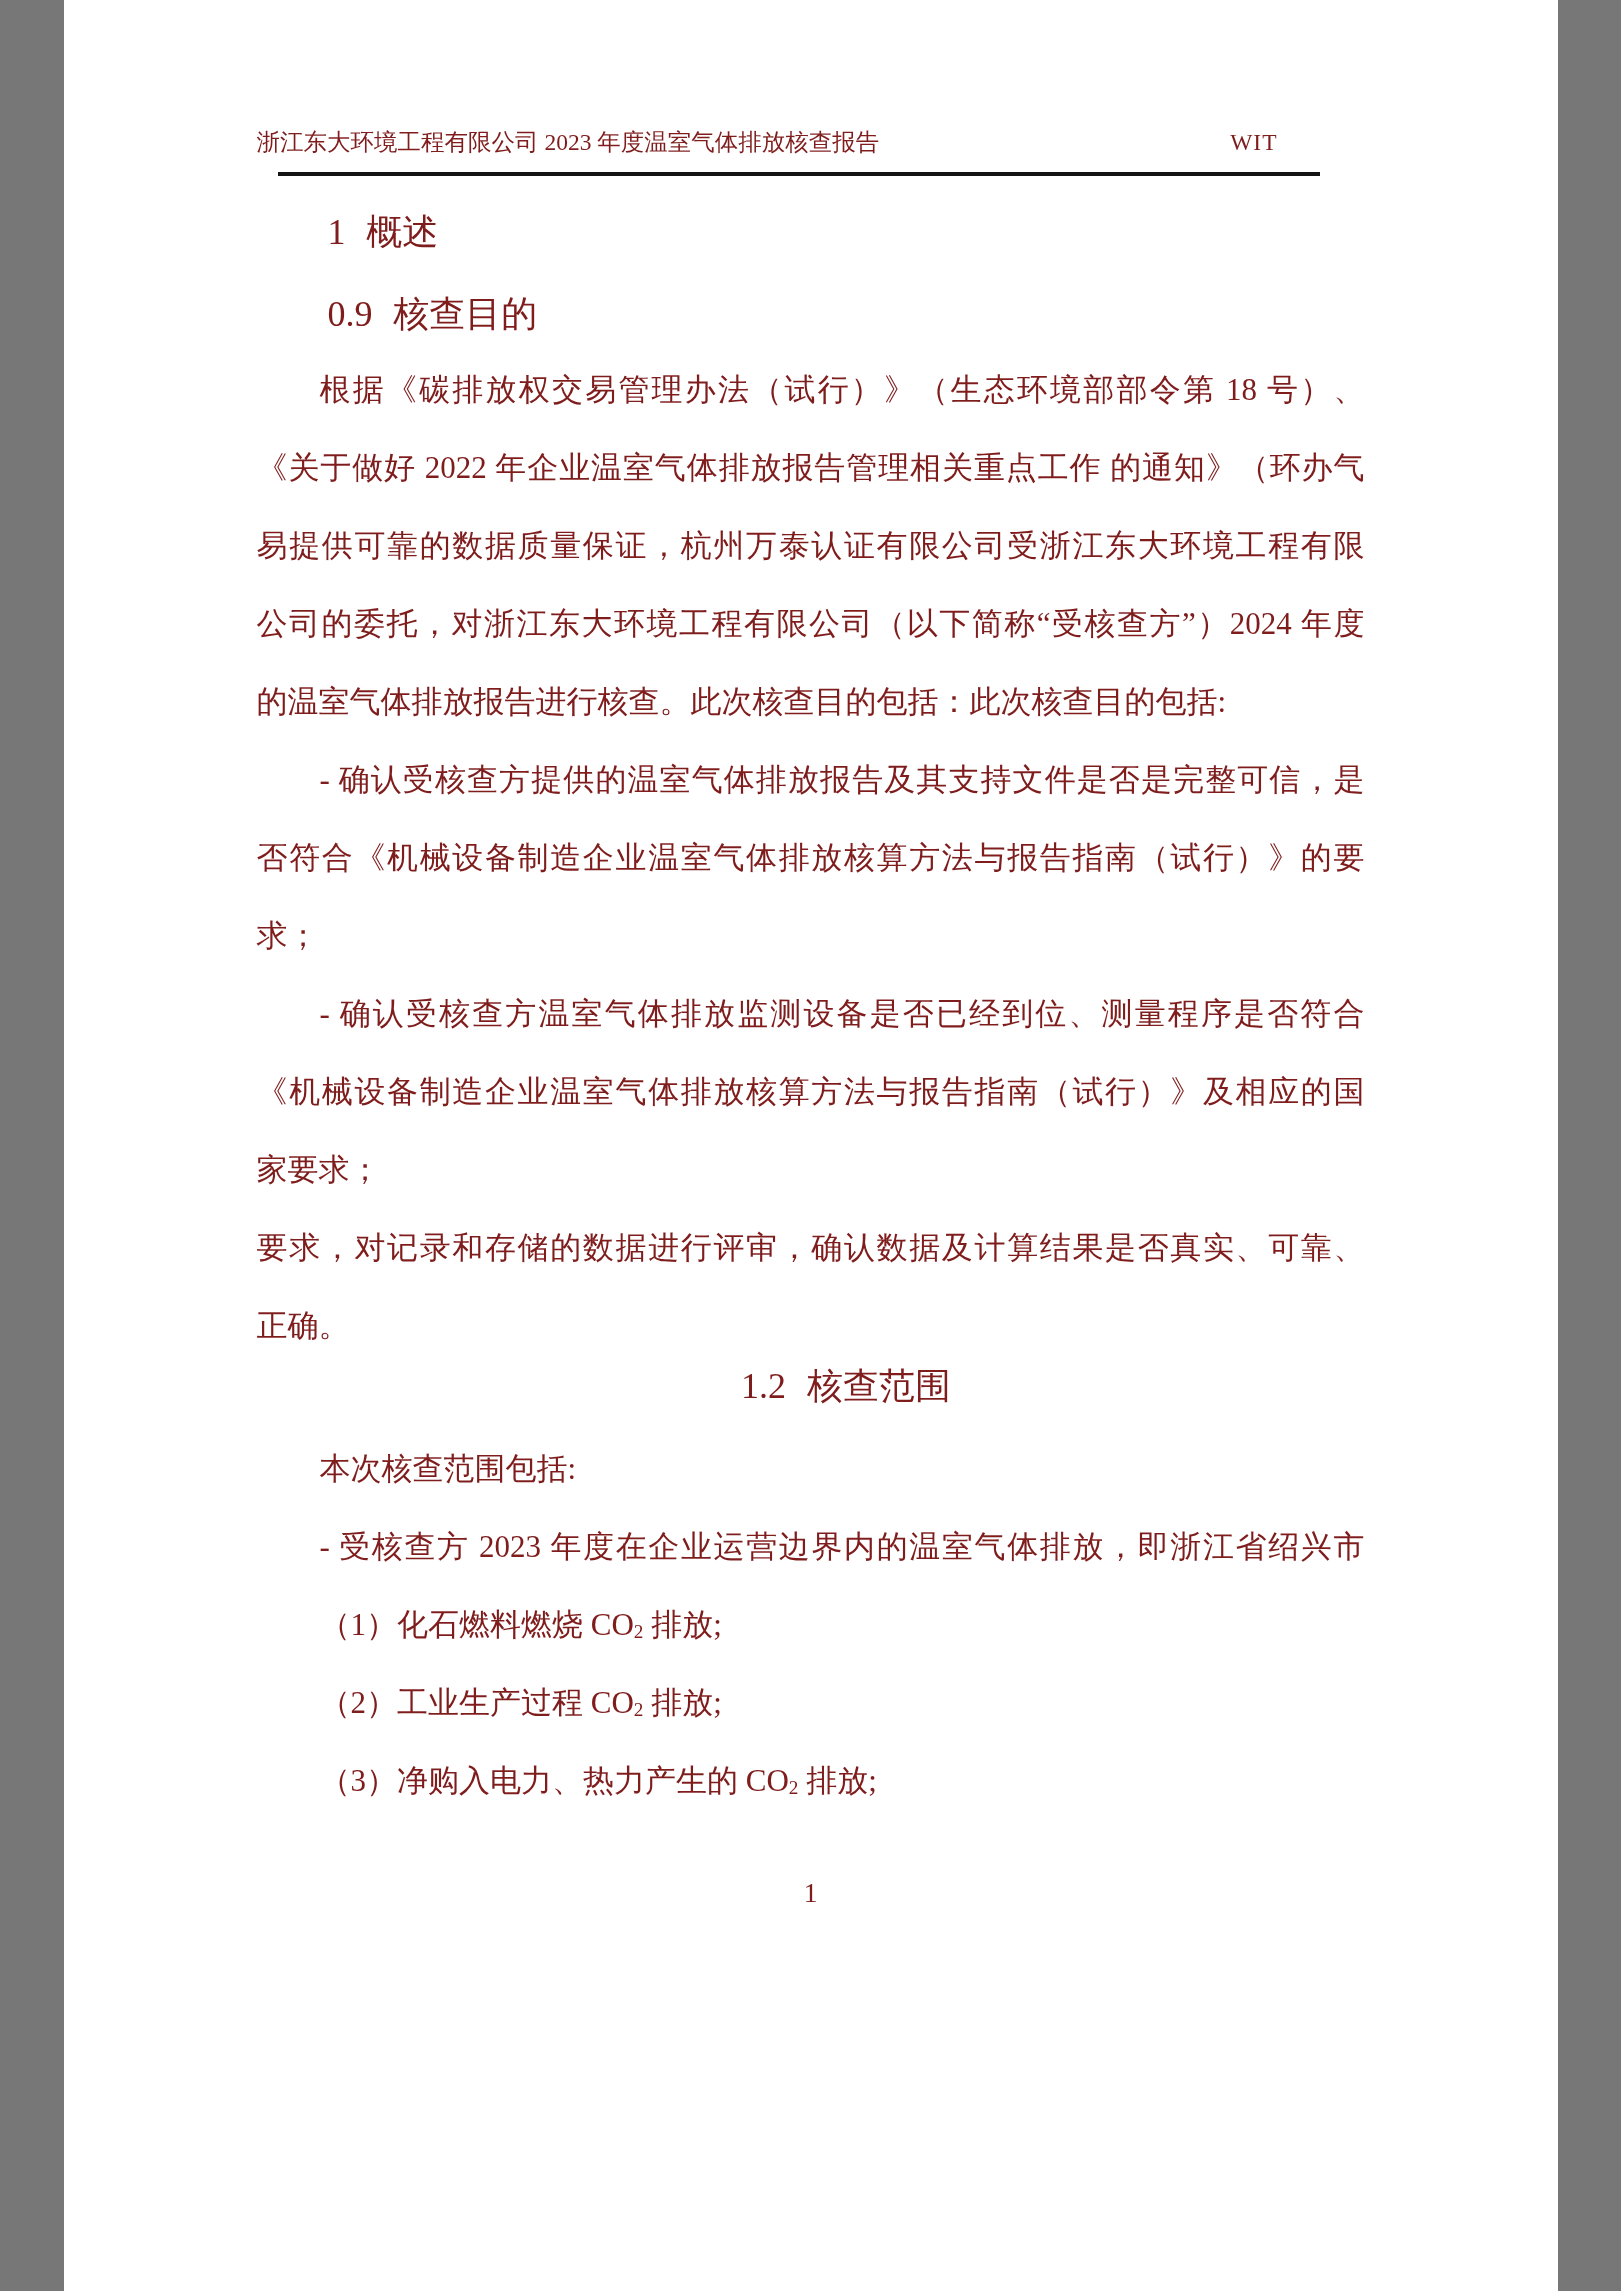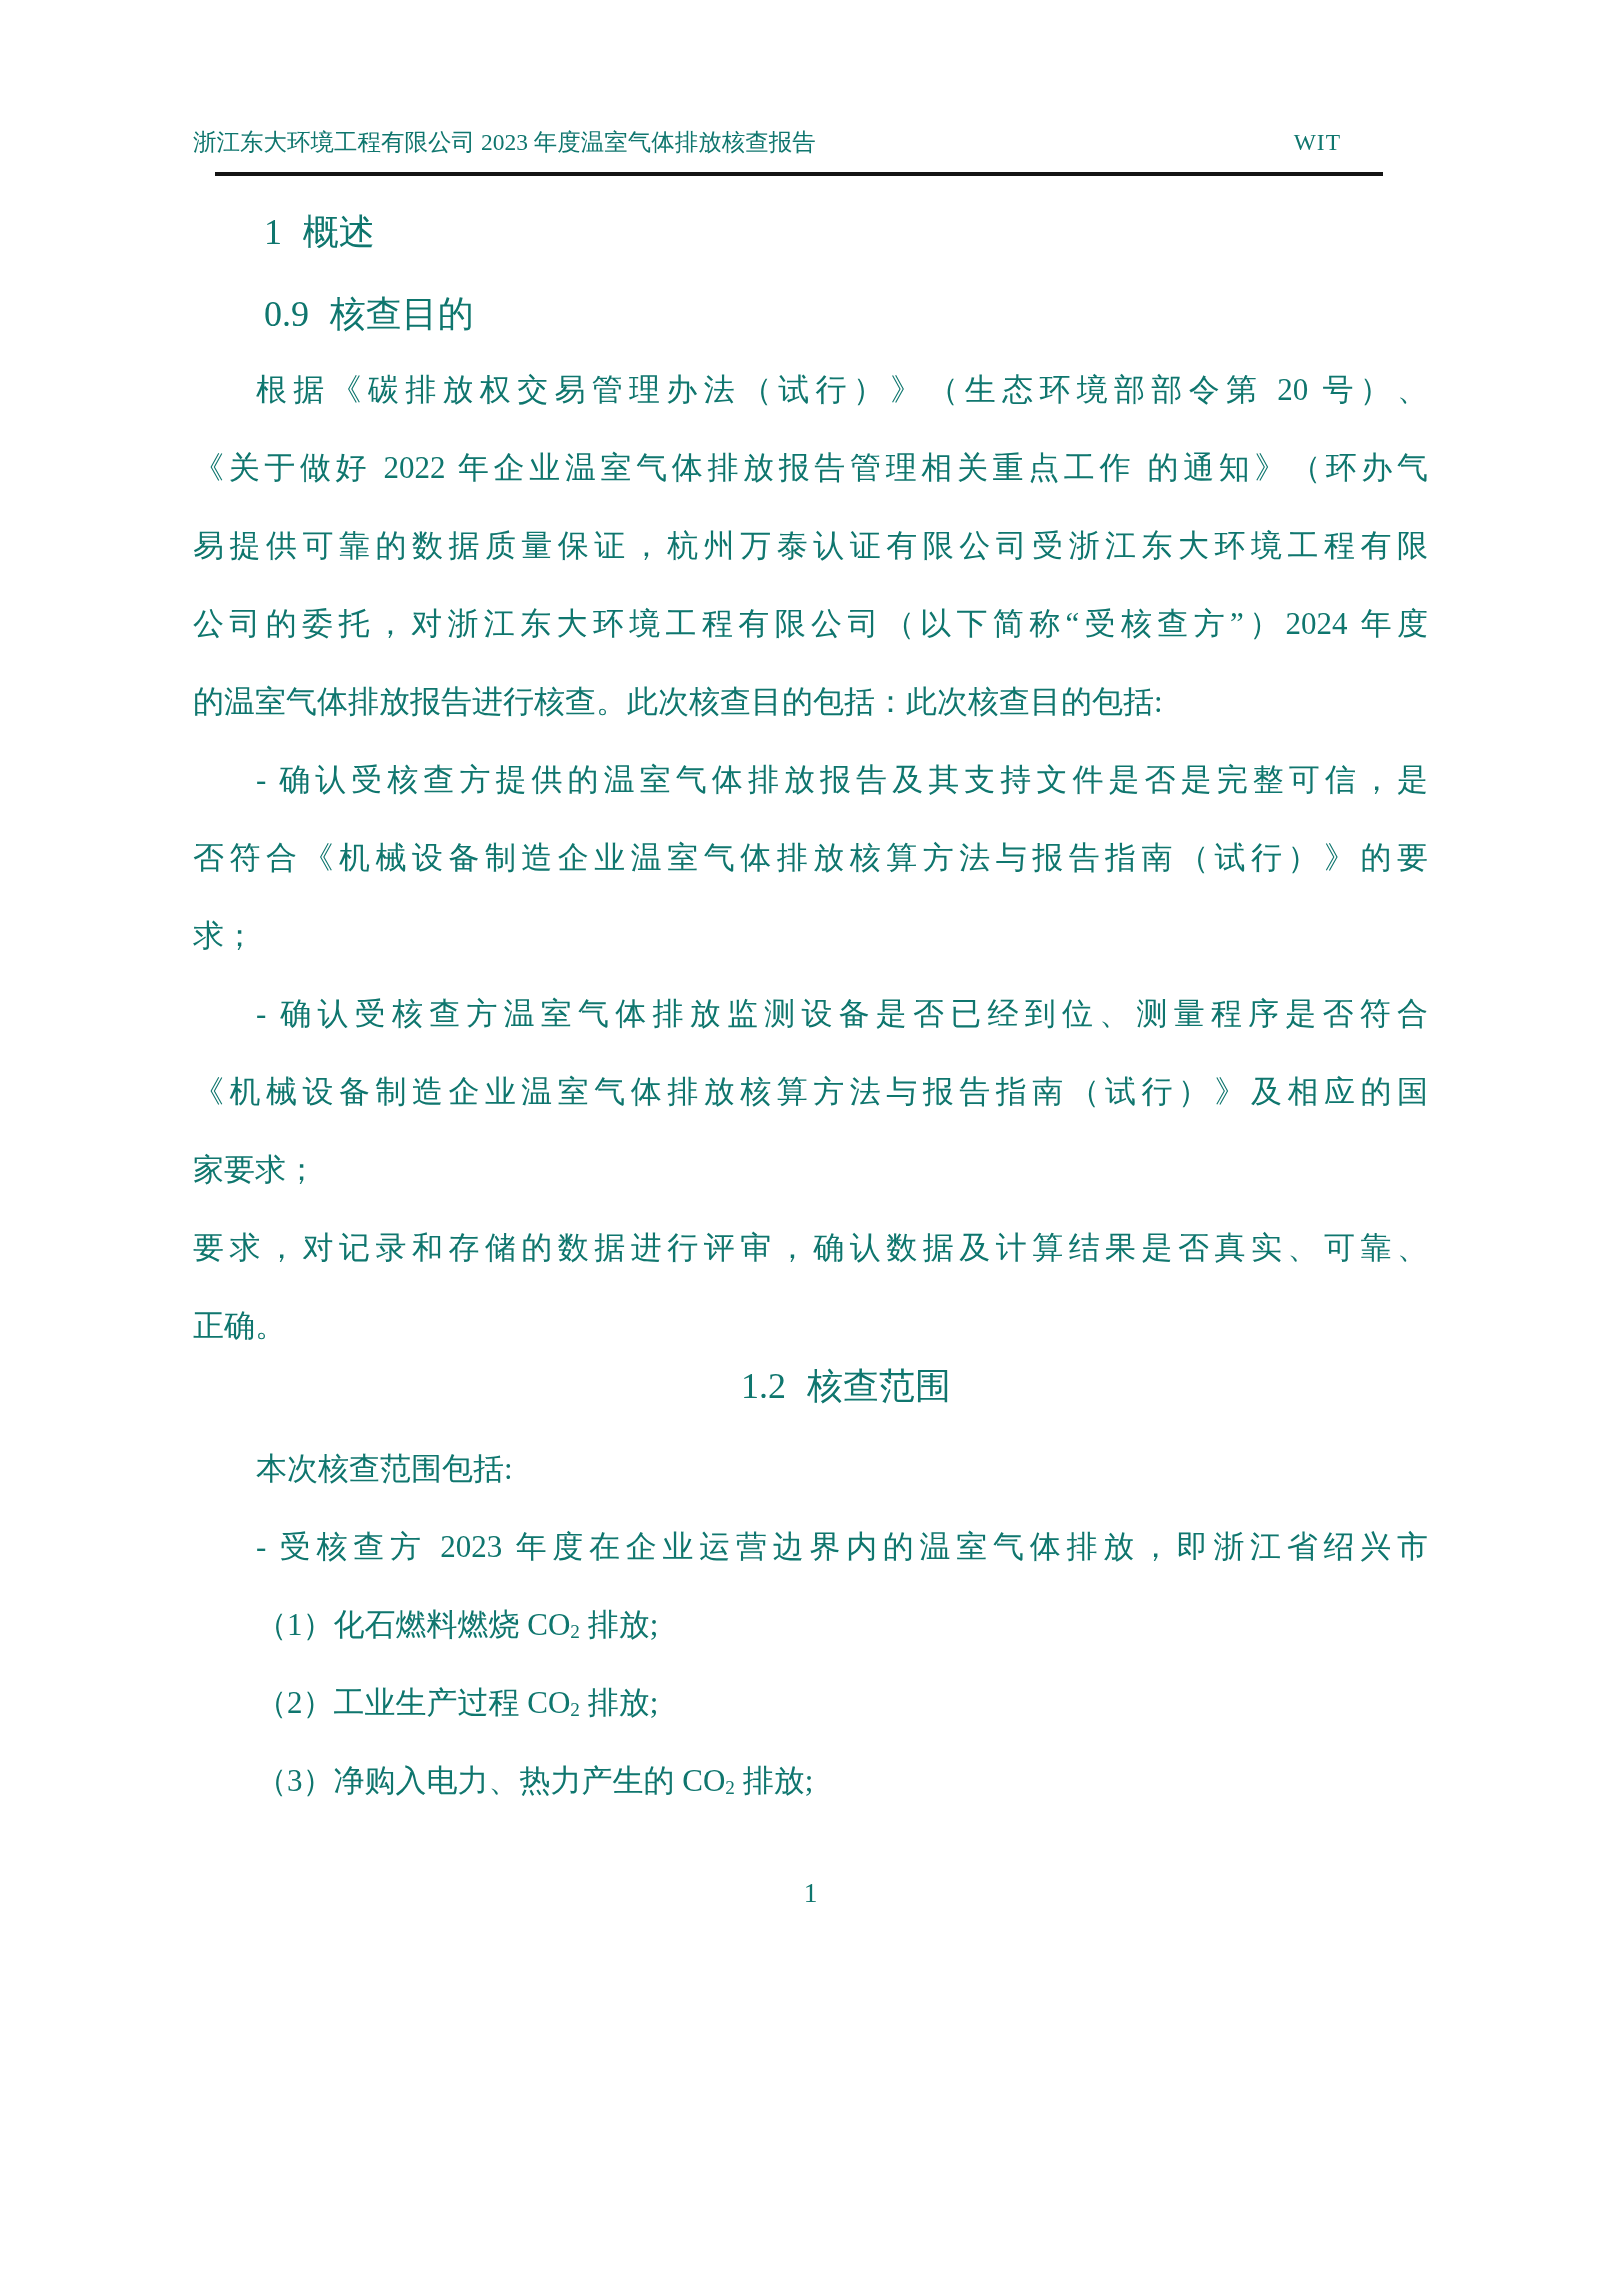--- a/index.html
+++ b/index.html
@@ -1,22 +1,22 @@
 <!DOCTYPE html>
 <html><head>
 <meta charset="utf-8">
 <style>
   html,body { margin:0; padding:0; background:#777; }
   .page {
     position:relative;
-    width:1621px;
+    width:1494px;
     height:2292px;
     margin:0 auto;
     background:#ffffff;
-    color:#0f766e;
+    color:#7f1d1d;
     font-family:"Liberation Serif","DejaVu Serif",serif;
     box-sizing:border-box;
     padding:0 193px;
     overflow:hidden;
   }
   
   .header-row {
     padding-top:127px;
     display:flex;
     justify-content:space-between;
@@ -73,21 +73,21 @@
   <div class="header-row">
     <span class="header-left">浙江东大环境工程有限公司 2023 年度温室气体排放核查报告</span>
     <span class="header-right">WIT</span>
   </div>
   <div class="header-rule"></div>
 
   <div class="h-sec h1-top">1 概述</div>
   <div class="h-sec h11-top">0.9 核查目的</div>
 
   <div class="para para-first">
-    <div class="ln first">根据《碳排放权交易管理办法（试行）》（生态环境部部令第 20 号）、</div>
+    <div class="ln first">根据《碳排放权交易管理办法（试行）》（生态环境部部令第 18 号）、</div>
     <div class="ln">《关于做好 2022 年企业温室气体排放报告管理相关重点工作 的通知》（环办气</div>
     <div class="ln">易提供可靠的数据质量保证，杭州万泰认证有限公司受浙江东大环境工程有限</div>
     <div class="ln">公司的委托，对浙江东大环境工程有限公司（以下简称“受核查方”）2024 年度</div>
     <div class="ln last">的温室气体排放报告进行核查。此次核查目的包括：此次核查目的包括:</div>
   </div>
 
   <div class="para">
     <div class="ln first">- 确认受核查方提供的温室气体排放报告及其支持文件是否是完整可信，是</div>
     <div class="ln">否符合《机械设备制造企业温室气体排放核算方法与报告指南（试行）》的要</div>
     <div class="ln last">求；</div>

